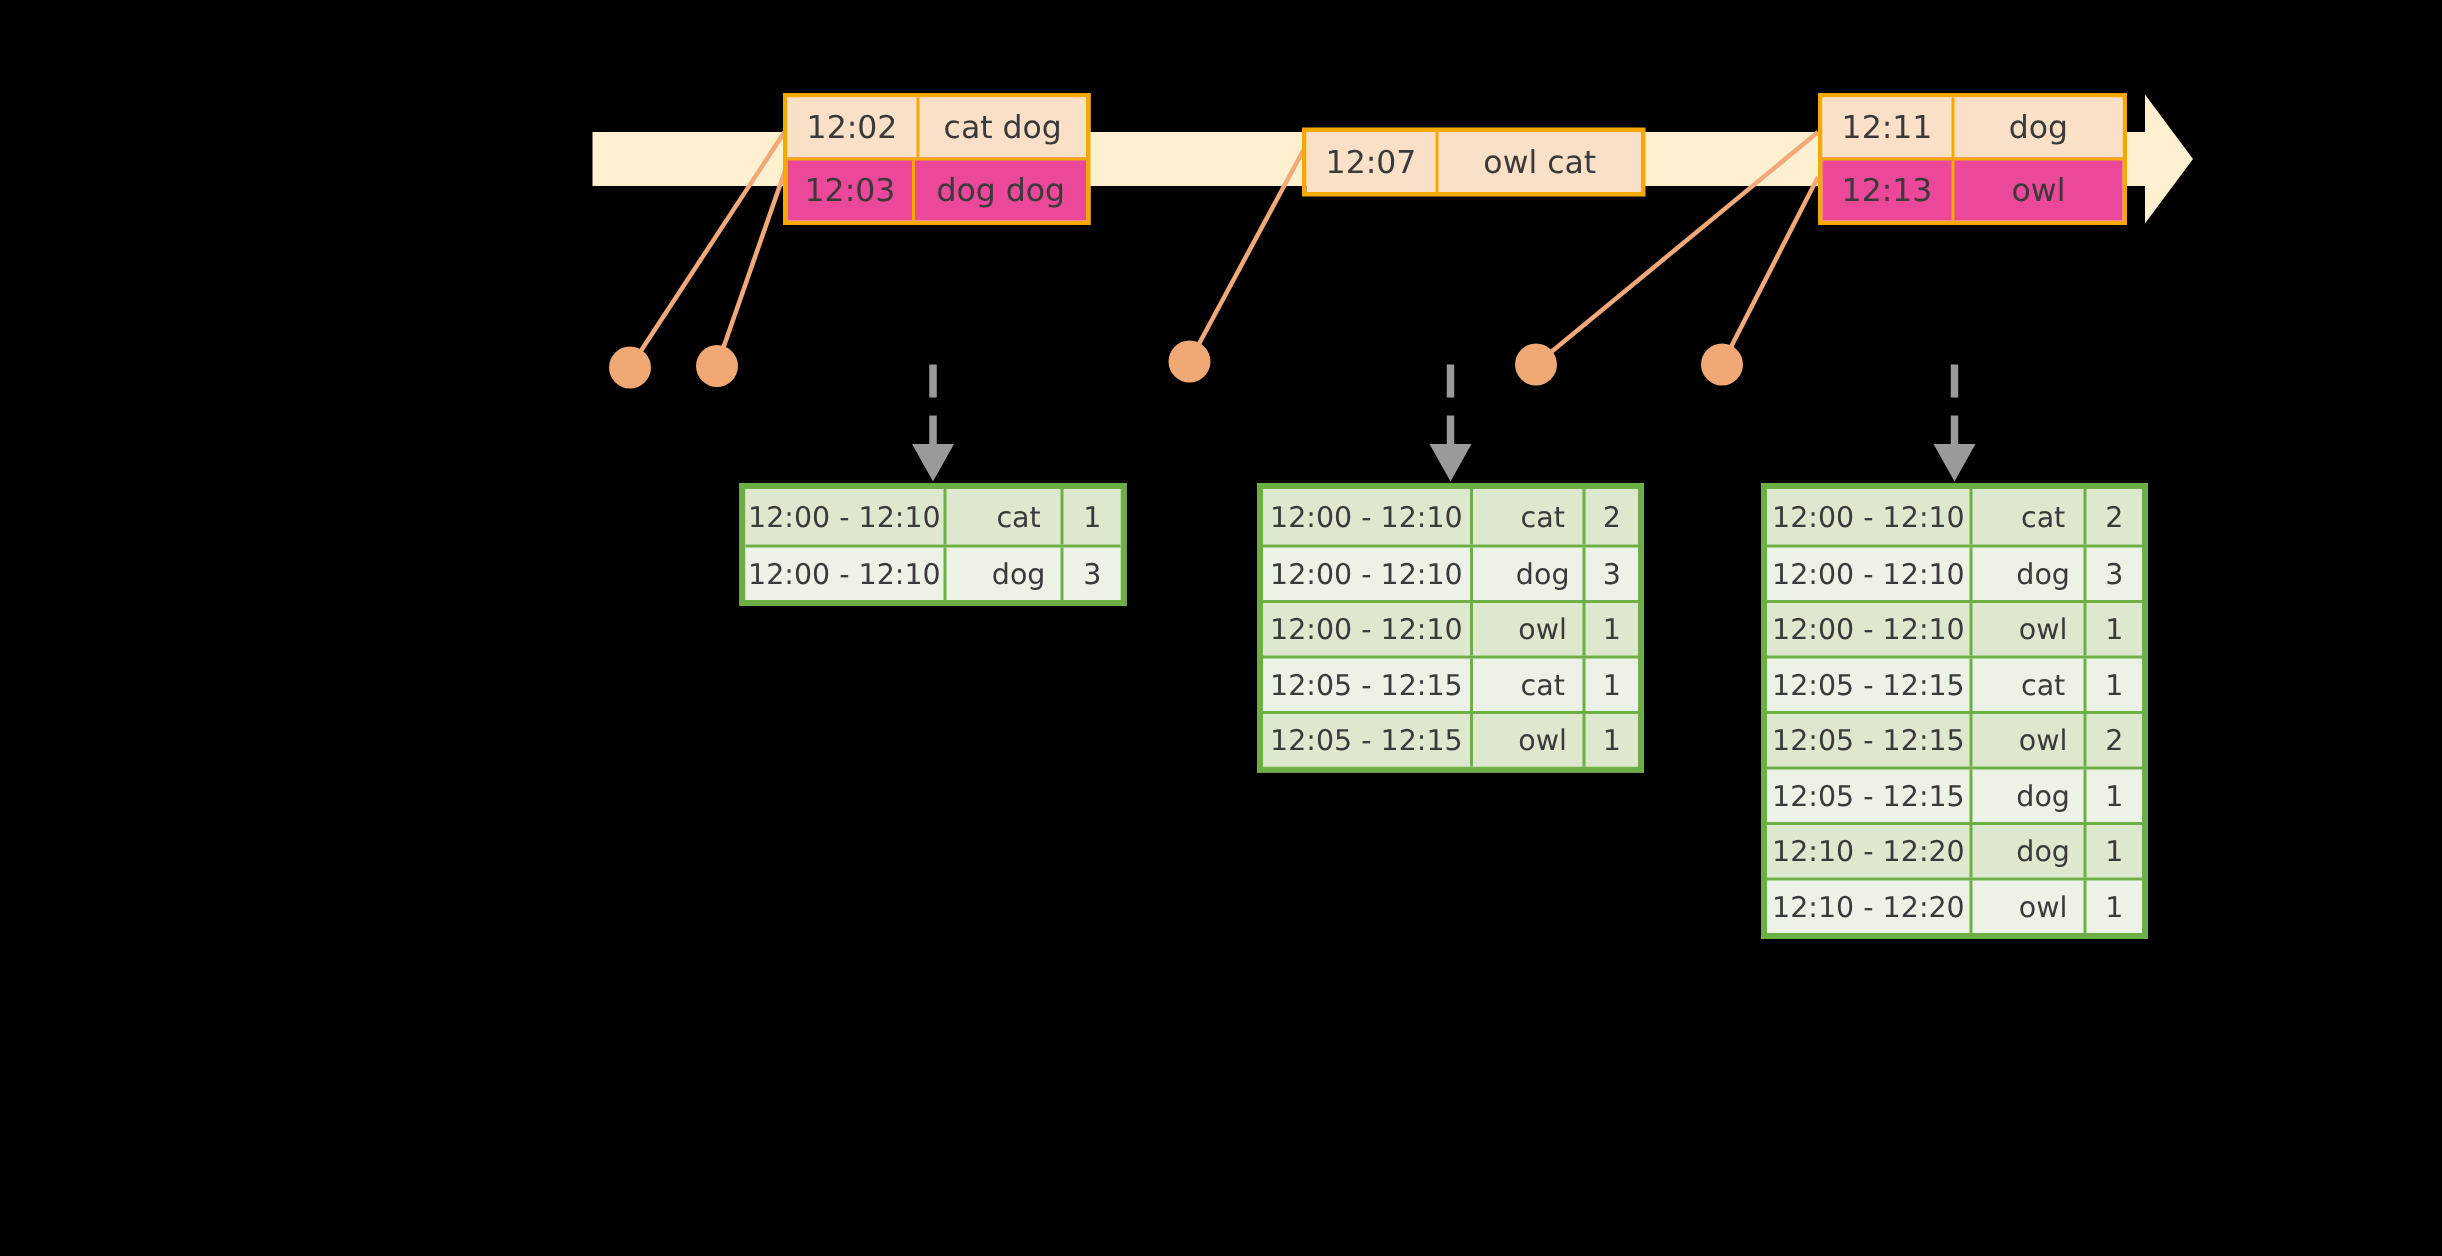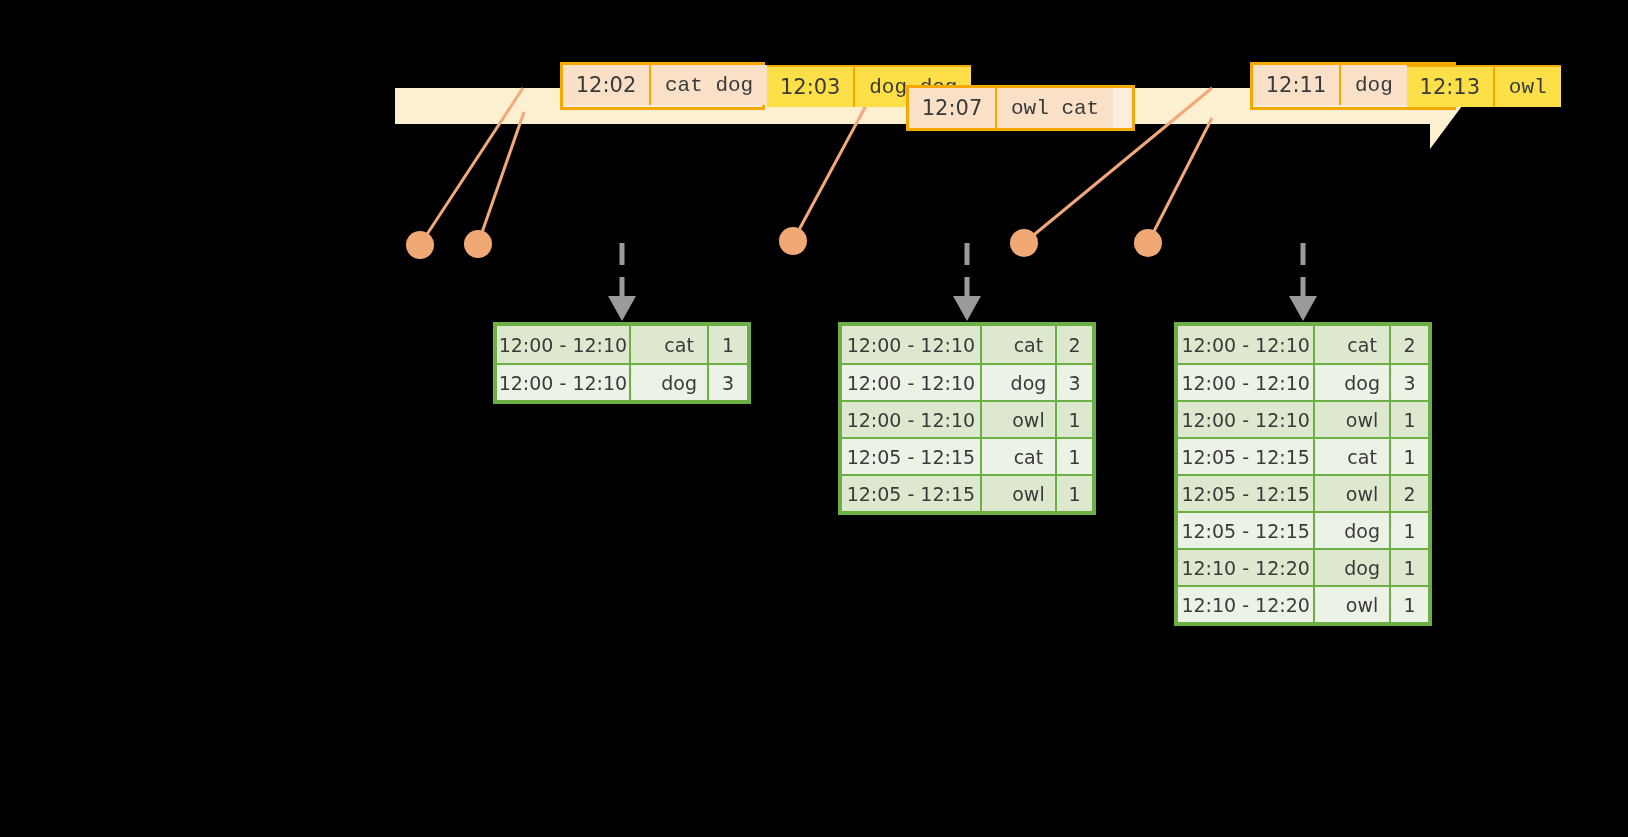--- a/index.html
+++ b/index.html
@@ -26,53 +26,51 @@
     height: 837px;
     pointer-events: none;
   }
   
   .event-box {
     position: absolute;
     border: 3px solid #F5A800;
     box-sizing: border-box;
     background: #FDEFE0;
     display: flex;
-    flex-direction: row;
-    margin-left: 38px;
+    flex-direction: column;
   }
   .event-row {
     display: flex;
     flex-direction: row;
     height: 40px;
   }
   .event-row + .event-row {
     border-top: 2px solid #F5A800;
   }
   .event-row.shade { background: #FBE0C8; }
-  .event-row.plain { background: #fde047; }
+  .event-row.plain { background: #ec4899; }
   .event-time {
     width: 88px;
     box-sizing: border-box;
     border-right: 2px solid #F5A800;
     display: flex;
     align-items: center;
     justify-content: center;
     font-size: 21px;
     color: #3a3a3a;
   }
   .event-words {
     flex: 1;
     display: flex;
     align-items: center;
     justify-content: center;
     font-size: 21px;
     color: #3a3a3a;
     padding: 0 14px;
     white-space: nowrap;
-    font-family: Liberation Mono, monospace;
   }
   
   .result-table {
     position: absolute;
     border: 4px solid #6CAF45;
     box-sizing: border-box;
     background: #EAF1E2;
   }
   .res-row {
     display: flex;

